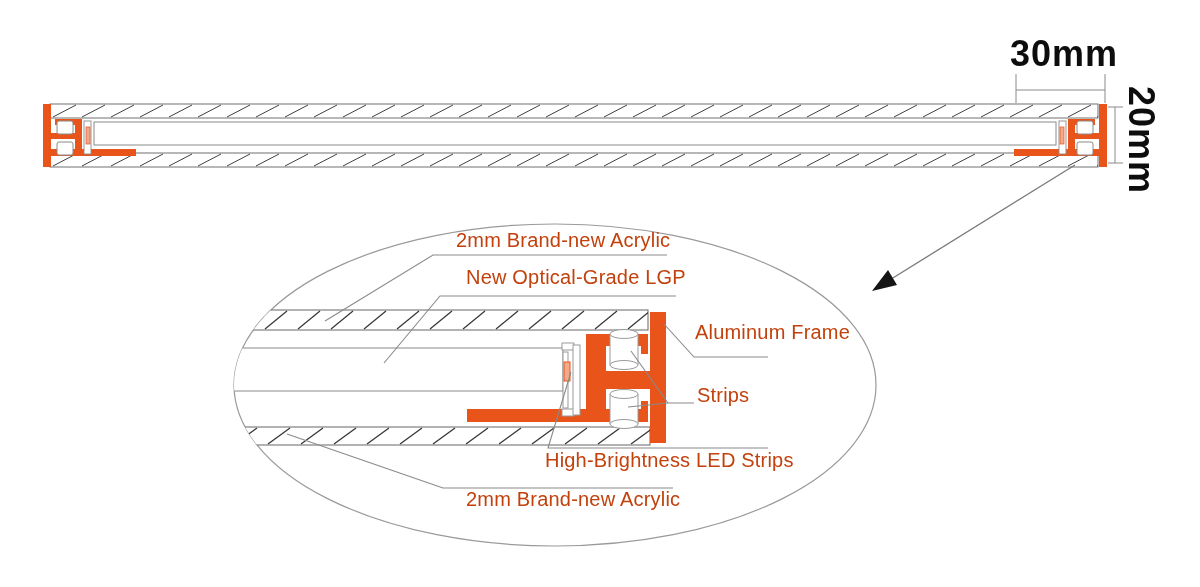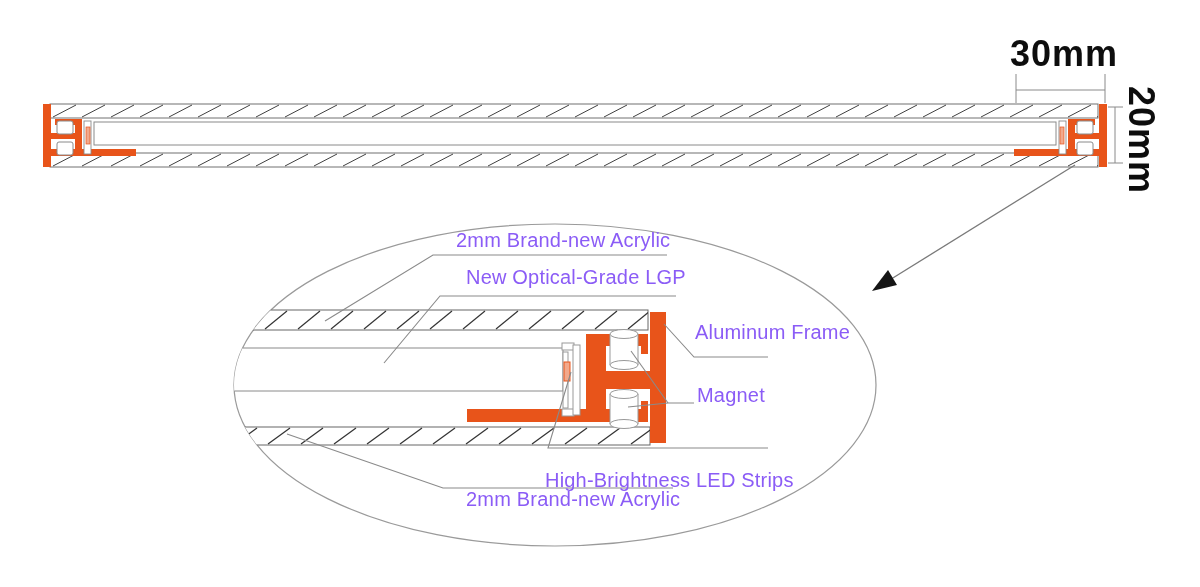--- a/index.html
+++ b/index.html
@@ -1,27 +1,27 @@
 <!DOCTYPE html>
 <html><head>
 <meta charset="utf-8">
 <style>
   html,body{margin:0;padding:0;background:#ffffff;}
   #stage{position:relative;width:1180px;height:587px;background:#ffffff;overflow:hidden;
          font-family:"Liberation Sans",sans-serif;}
   #drawing{position:absolute;left:0;top:0;}
-  .callout{position:absolute;font-size:20px;color:#8b5cf6;white-space:nowrap;letter-spacing:.2px;}
+  .callout{position:absolute;font-size:20px;color:#c2410c;white-space:nowrap;letter-spacing:.2px;}
   .dim{position:absolute;font-weight:bold;font-size:36px;color:#0d0d0d;letter-spacing:1px;white-space:nowrap;}
   #dim-height{left:1141px;top:140px;transform:translate(-50%,-50%) rotate(90deg);}
   #dim-width{left:1010px;top:33px;}
   #label-acrylic-top{left:456px;top:229px;}
   #label-lgp{left:466px;top:266px;}
   #label-frame{left:695px;top:321px;}
   #label-magnet{left:697px;top:384px;}
-  #label-led{left:545px;top:469px;}
+  #label-led{left:545px;top:449px;}
   #label-acrylic-bottom{left:466px;top:488px;}
 </style>
 </head>
 <body>
 
 <div id="stage">
 
   <svg id="drawing" width="1200" height="587" viewBox="0 0 1200 587">
     <defs>
       <pattern id="hA" patternUnits="userSpaceOnUse" x="50" y="104" width="29" height="14">
@@ -138,16 +138,16 @@
       <polyline points="287,434 443,488 673,488"></polyline>
     </g>
   </svg>
 
   <div id="dim-width" class="dim">30mm</div>
   <div id="dim-height" class="dim">20mm</div>
 
   <div id="label-acrylic-top" class="callout">2mm Brand-new Acrylic</div>
   <div id="label-frame" class="callout">Aluminum Frame</div>
   <div id="label-lgp" class="callout">New Optical-Grade LGP</div>
-  <div id="label-magnet" class="callout">Magnet</div>
+  <div id="label-magnet" class="callout">Strips</div>
   <div id="label-led" class="callout">High-Brightness LED Strips</div>
   <div id="label-acrylic-bottom" class="callout">2mm Brand-new Acrylic</div>
 </div>
 
 </body></html>

